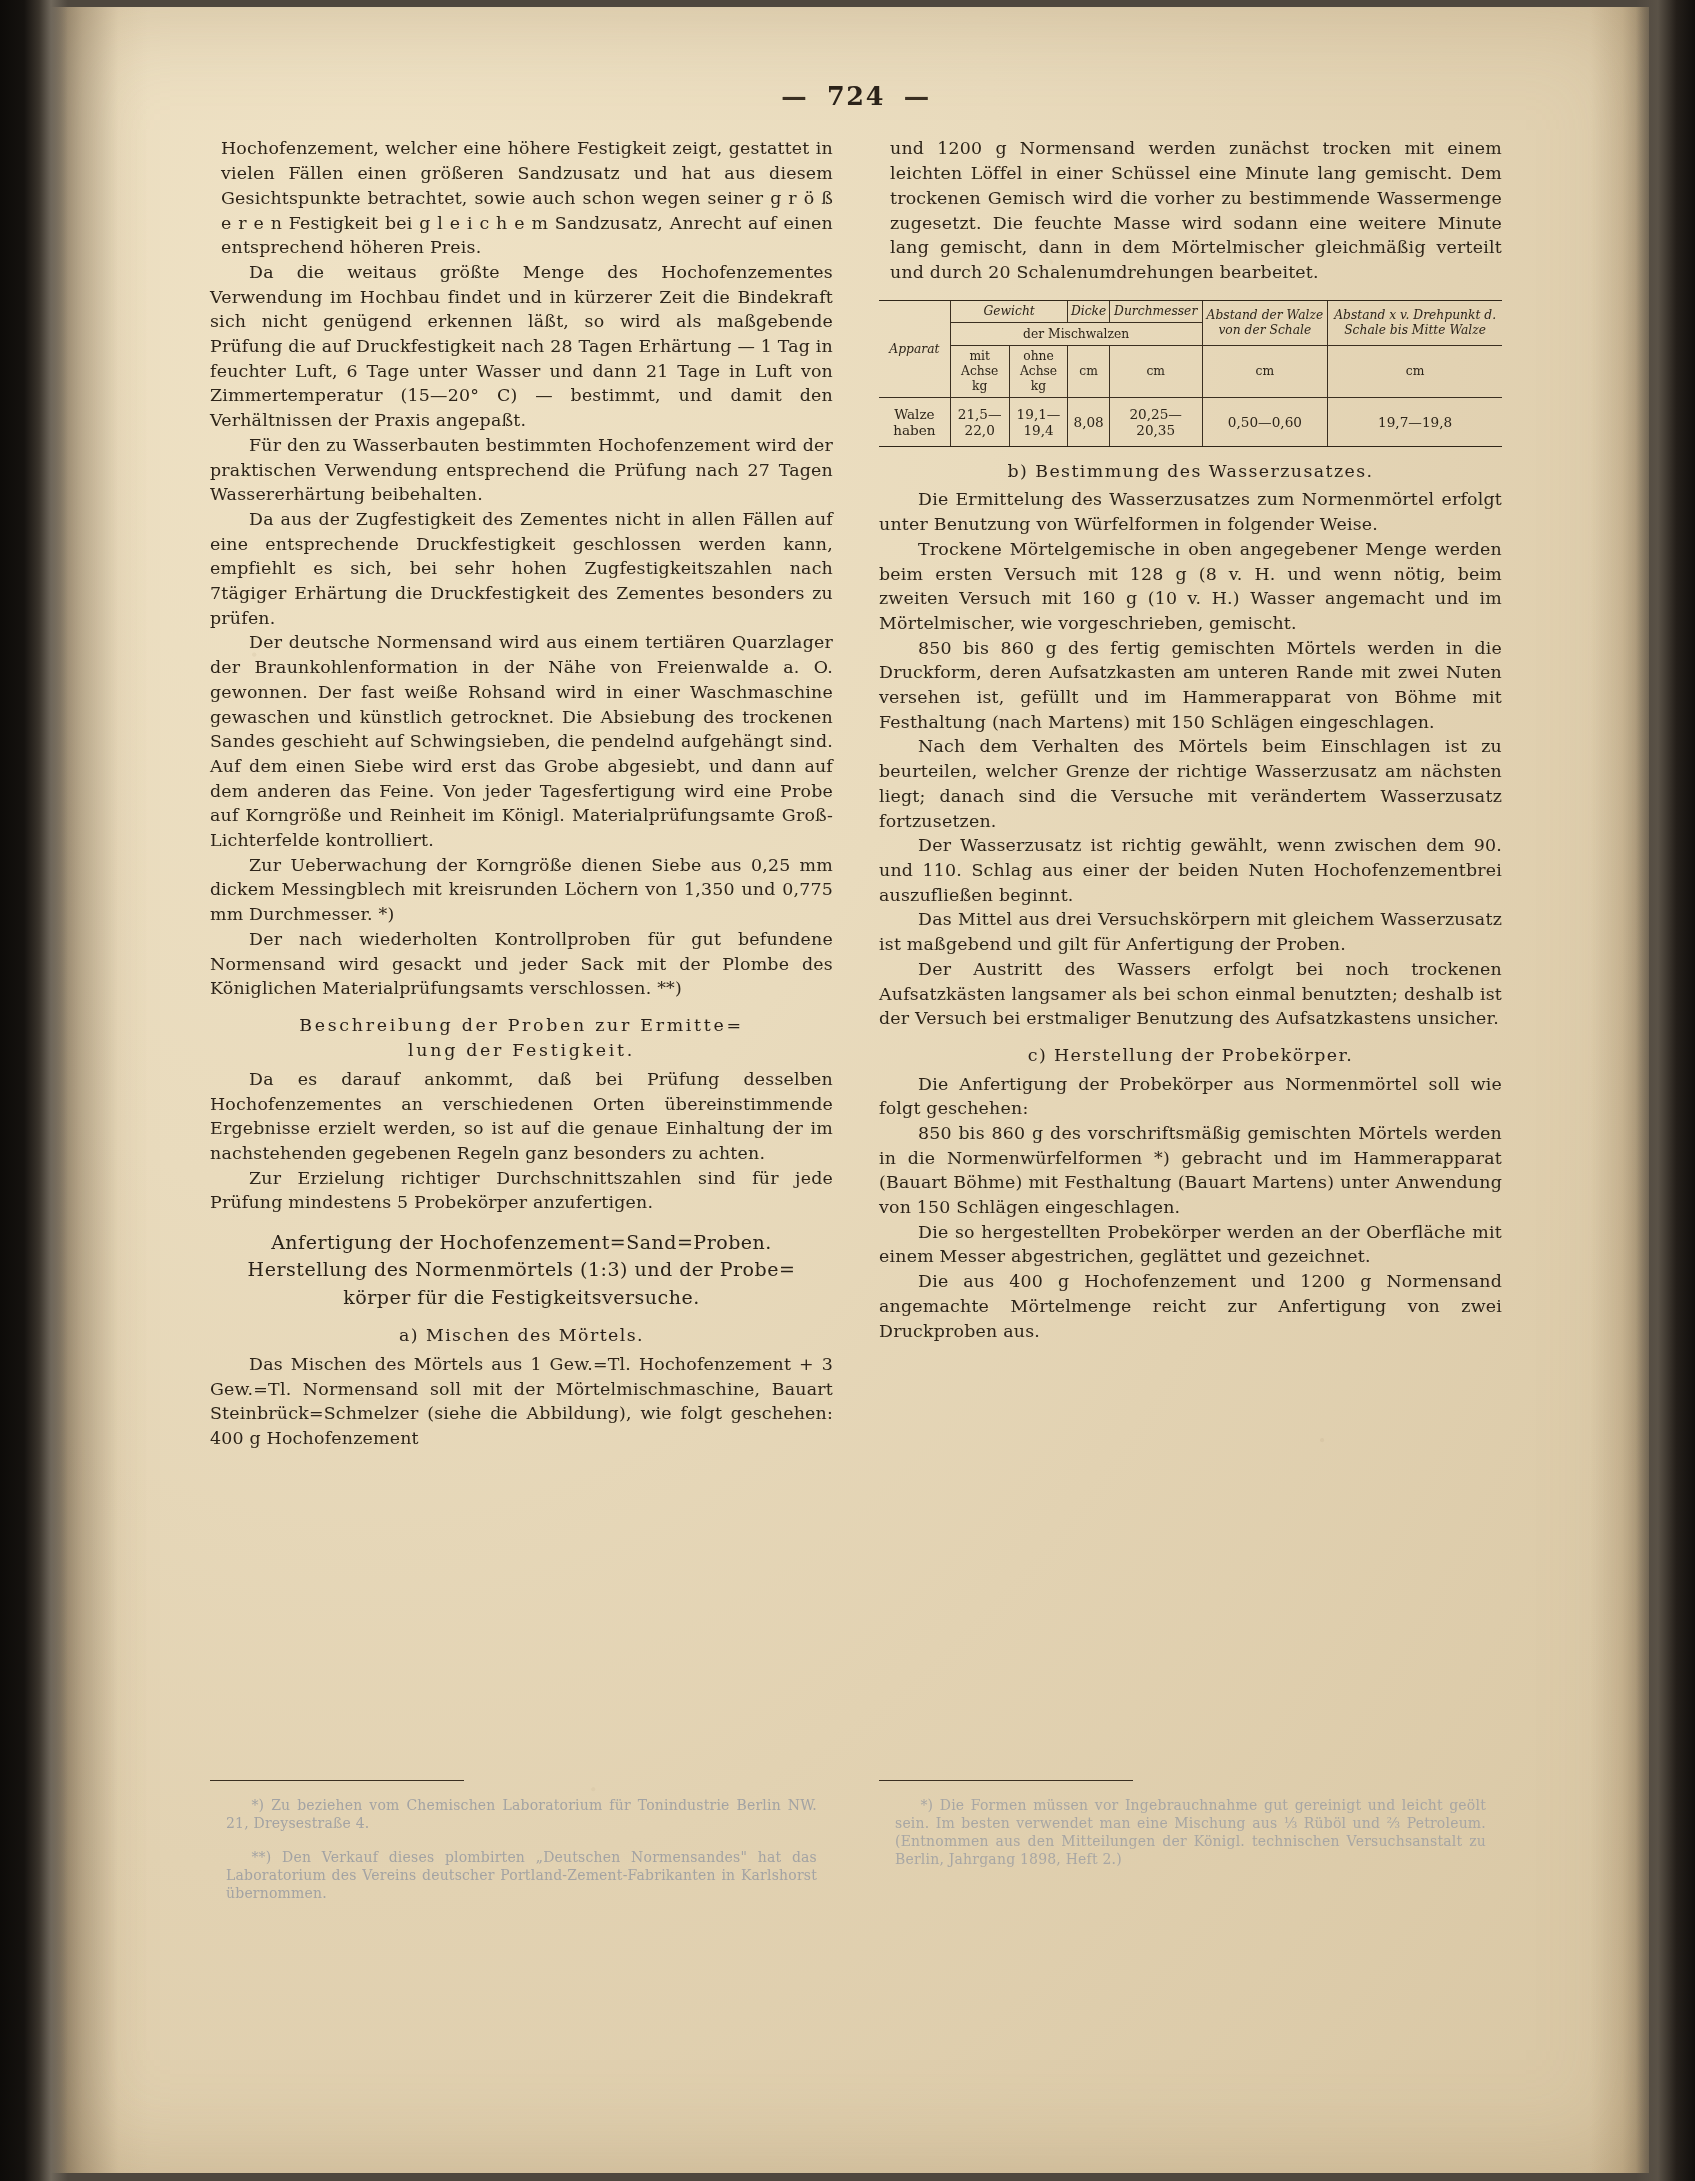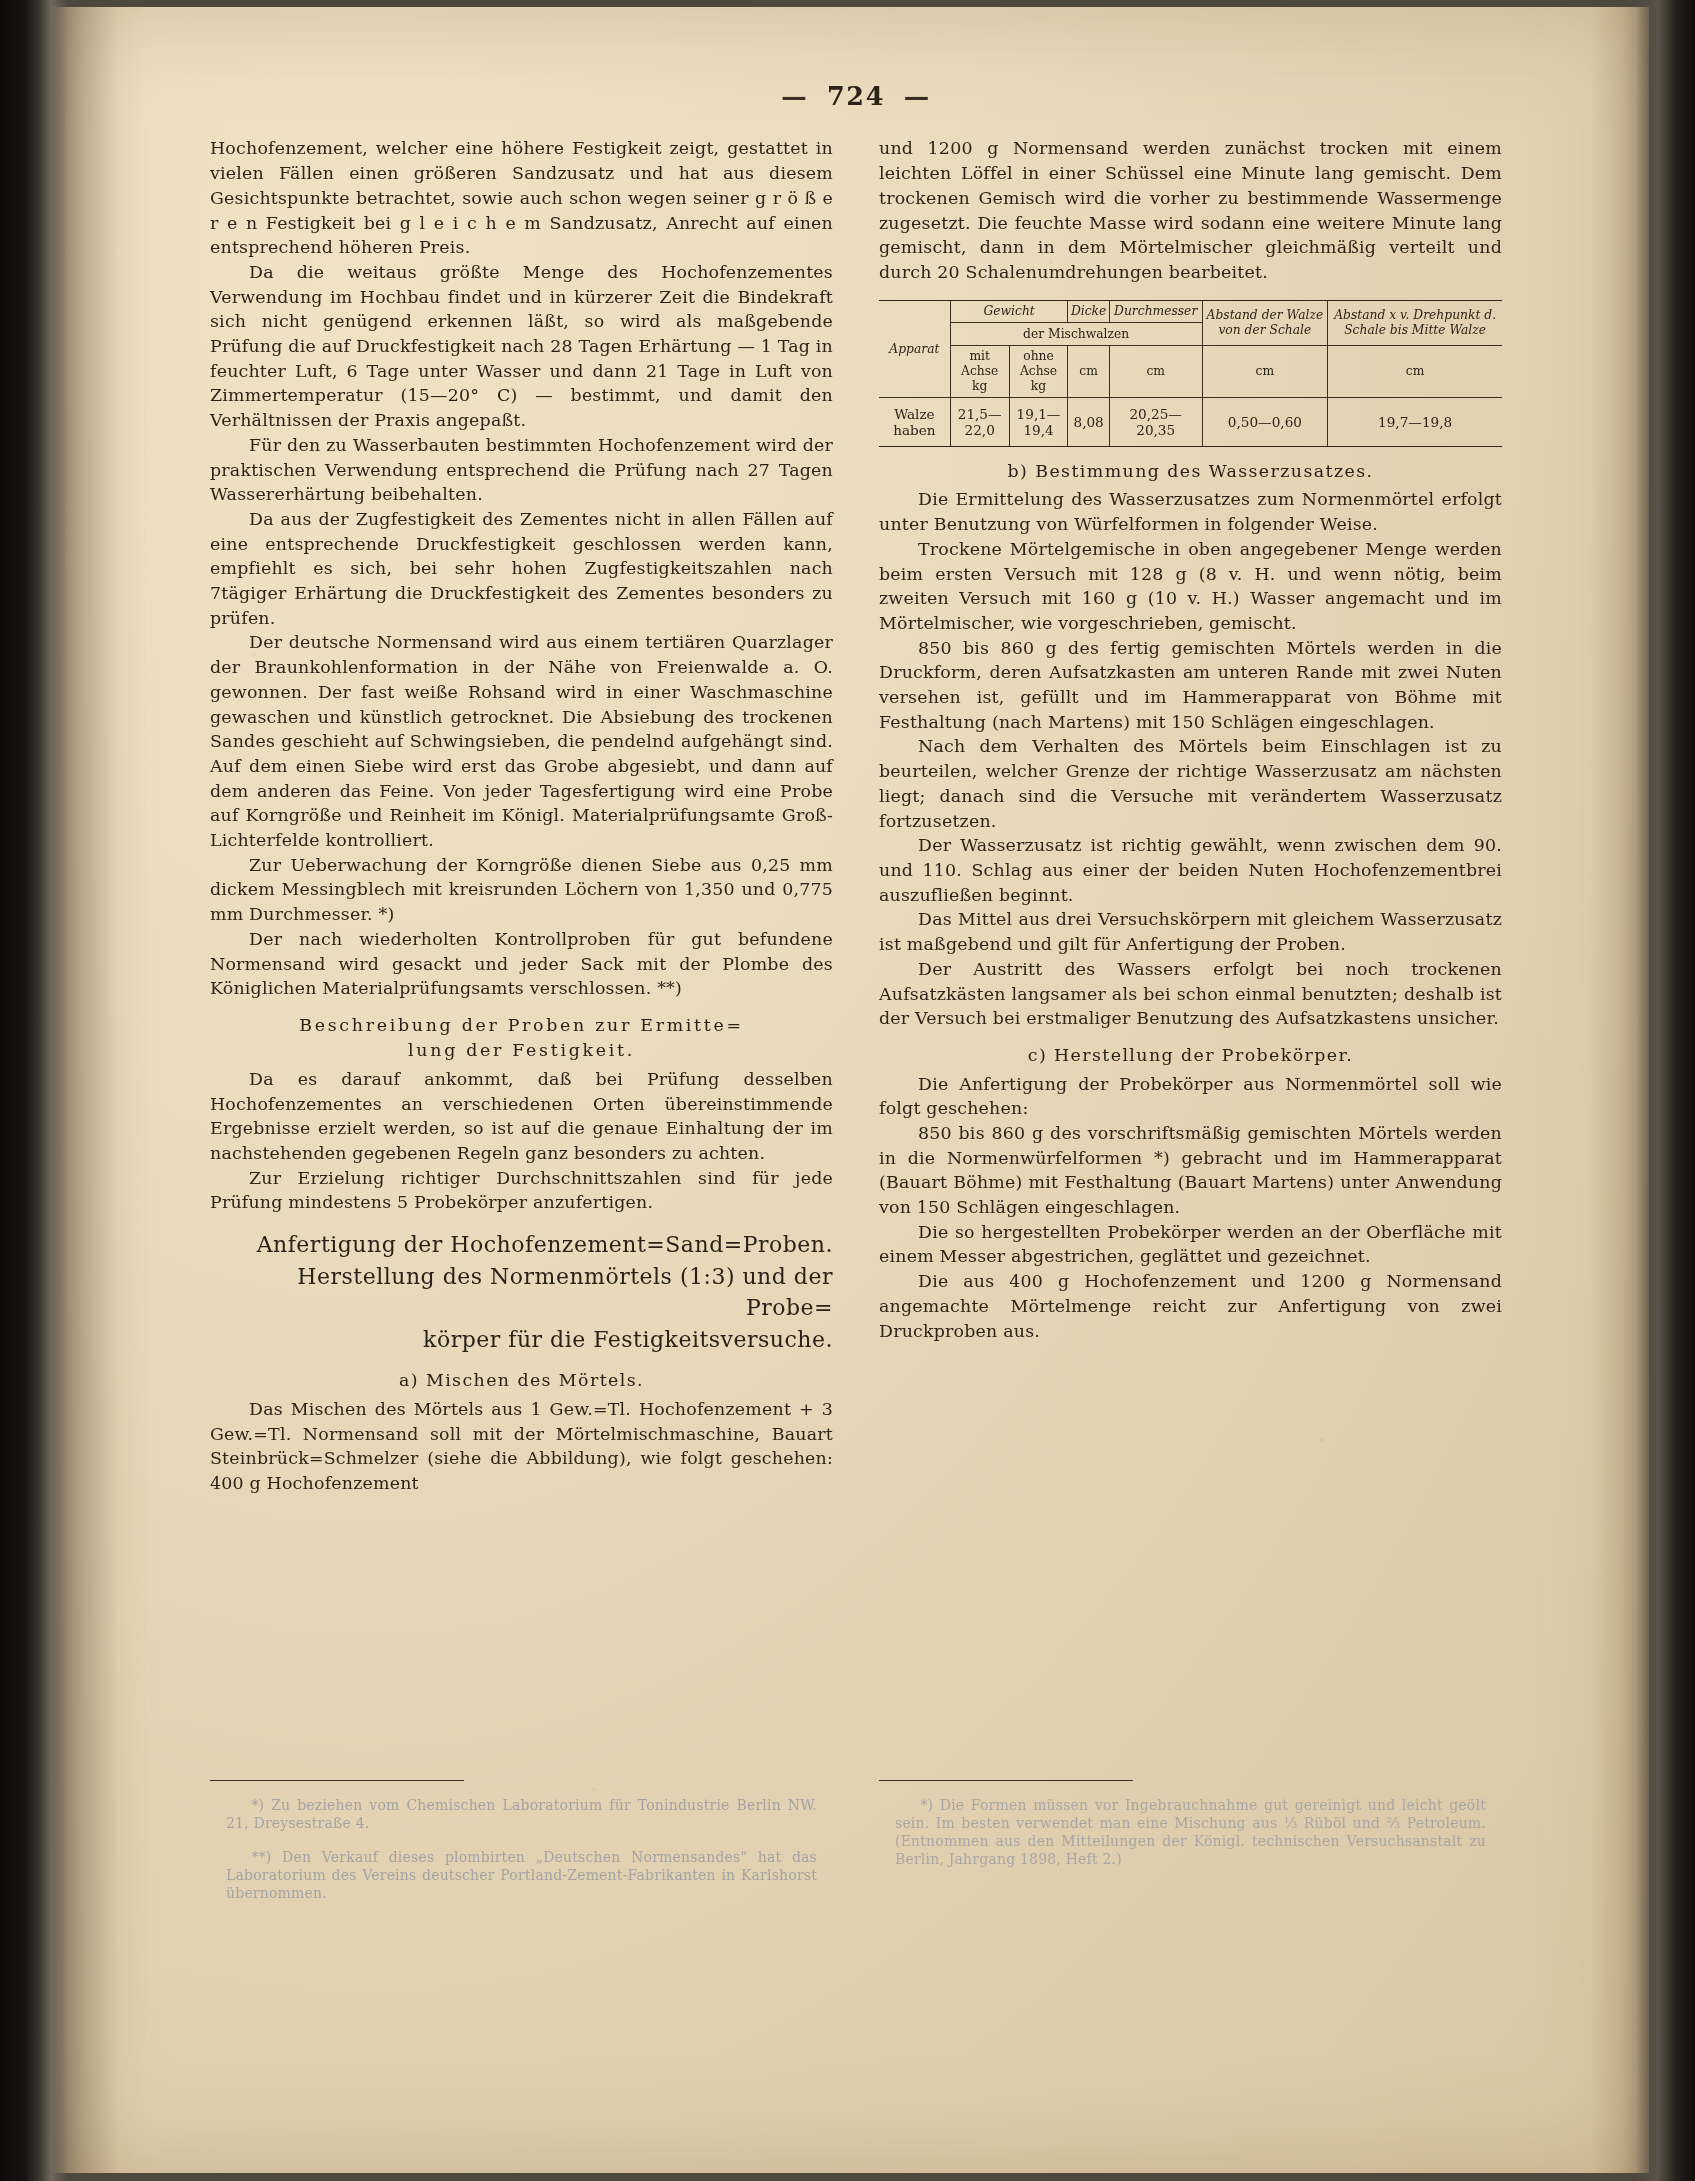--- a/index.html
+++ b/index.html
@@ -115,35 +115,35 @@
 
   p, .para {
     margin: 0;
     font-size: 17.4px;
     line-height: 1.42;
     text-align: justify;
     text-indent: 39px;
     color: #2d2419;
     letter-spacing: 0.2px;
   }
-  p.noindent { text-indent: 0; }
+  p.noindent { text-indent: 0; margin-left: 11px; }
 
   .heading {
     text-align: center;
     font-size: 17.4px;
     line-height: 1.45;
     letter-spacing: 2.7px;
     margin: 12px 0 3.4px 0;
     text-indent: 0;
     color: #2a2119;
   }
   .heading.tight { letter-spacing: 1.4px; }
   .subhead {
-    text-align: right;
-    font-size: 22px;
+    text-align: center;
+    font-size: 19px;
     line-height: 1.45;
     margin: 13.6px 0 3.4px 0;
     text-indent: 0;
     letter-spacing: 0.5px;
   }
 
   
   .tablewrap {
     margin: 15.3px 0 8.5px 0;
     border-top: 1.7px solid #2f2619;

